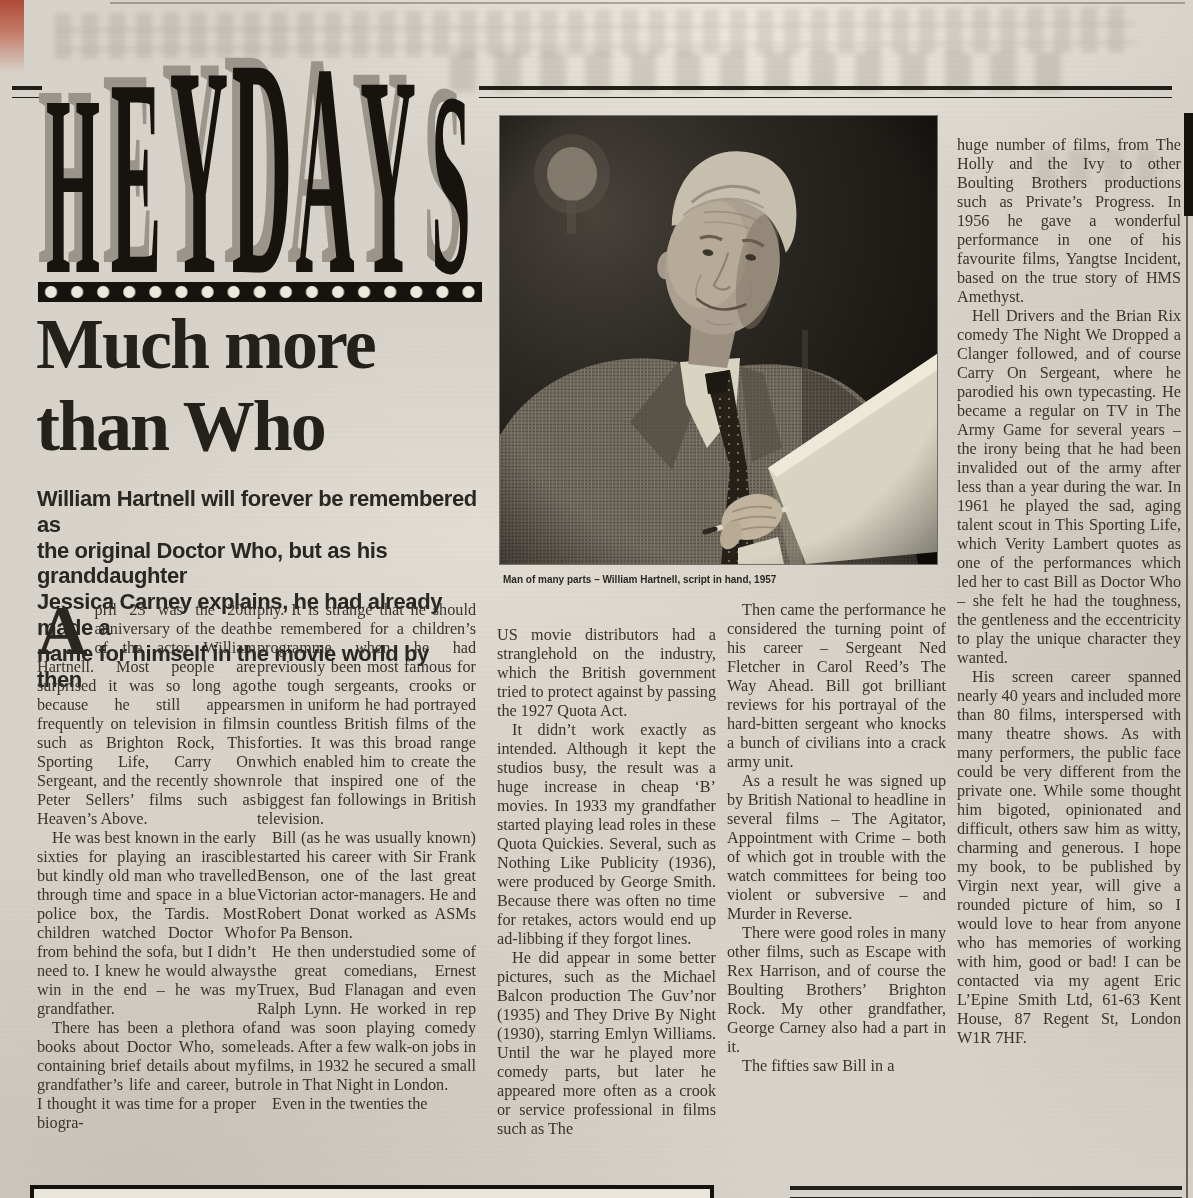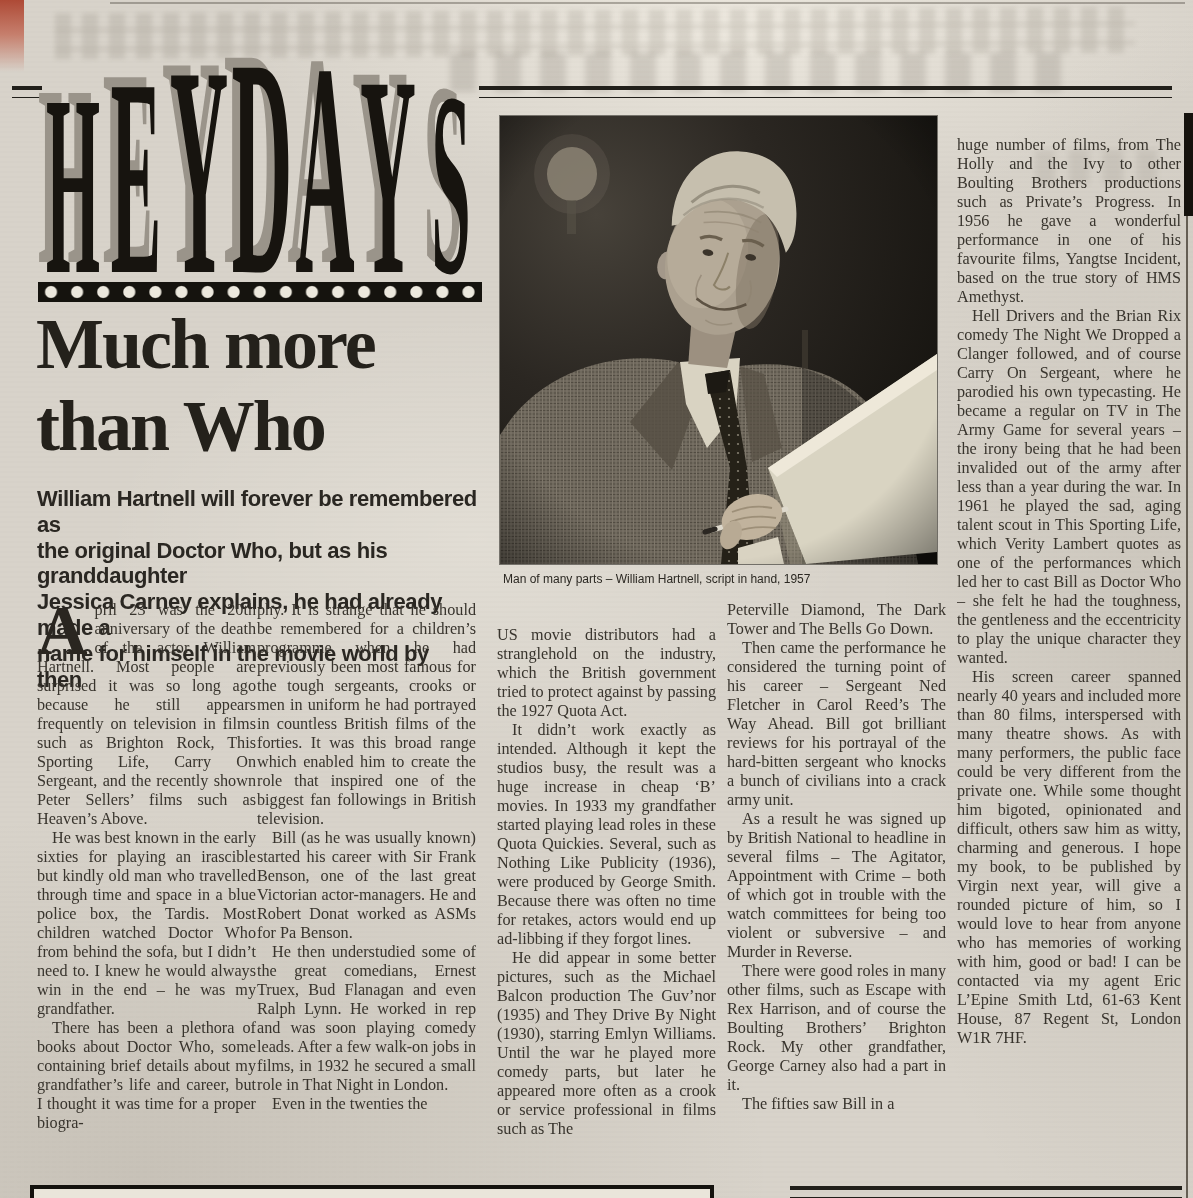--- a/index.html
+++ b/index.html
@@ -48,21 +48,21 @@
   
   .headline{position:absolute;left:36px;top:303px;width:450px;
     font-weight:700;font-size:72px;line-height:82px;letter-spacing:-2px;color:#24211b;}
   .standfirst{position:absolute;left:37px;top:486px;width:440px;
     font-family:"Liberation Sans", sans-serif;font-weight:700;
     font-size:22px;line-height:25.8px;letter-spacing:-.4px;color:#2a2722;}
   
   .photo{position:absolute;left:500px;top:116px;width:437px;height:448px;background:#17140f;
     box-shadow:0 0 0 1px rgba(30,27,22,.55);}
   .caption{position:absolute;left:503px;top:570px;width:437px;
-    font-family:"Liberation Sans", sans-serif;font-weight:400;font-size:12px;line-height:19px;color:#2b2822;}
+    font-family:"Liberation Sans", sans-serif;font-weight:700;font-size:10px;line-height:19px;color:#2b2822;}
   
   .col{position:absolute;width:219px;text-align:justify;overflow:hidden;
     font-size:16.2px;line-height:19px;color:#38342d;}
   .col p{margin:0;}
   .col p.indent{text-indent:15px;}
   .col-1{left:37px;top:601px;height:588px;}
   .col-2{left:257px;top:601px;height:588px;}
   .col-3{left:497px;top:601px;height:588px;margin-top:25px;}
   .col-4{left:727px;top:601px;height:588px;}
   .col-5{left:957px;top:136px;height:1068px;width:224px;}
@@ -200,21 +200,20 @@
       <p class="indent">Bill (as he was usually known) started his career with Sir Frank Benson, one of the last great Victorian actor-managers. He and Robert Donat worked as ASMs for Pa Benson.</p>
       <p class="indent">He then understudied some of the great comedians, Ernest Truex, Bud Flanagan and even Ralph Lynn. He worked in rep and was soon playing comedy leads. After a few walk-on jobs in films, in 1932 he secured a small role in That Night in London.</p>
       <p class="indent">Even in the twenties the</p>
     </div>
   <div class="col col-3">
       <p class="">US movie distributors had a stranglehold on the industry, which the British government tried to protect against by passing the 1927 Quota Act.</p>
       <p class="indent">It didn’t work exactly as intended. Although it kept the studios busy, the result was a huge increase in cheap ‘B’ movies. In 1933 my grandfather started playing lead roles in these Quota Quickies. Several, such as Nothing Like Publicity (1936), were produced by George Smith. Because there was often no time for retakes, actors would end up ad-libbing if they forgot lines.</p>
       <p class="indent">He did appear in some better pictures, such as the Michael Balcon production The Guv’nor (1935) and They Drive By Night (1930), starring Emlyn Williams. Until the war he played more comedy parts, but later he appeared more often as a crook or service professional in films such as The</p>
     </div>
   <div class="col col-4">
-      <p class="">Peterville Diamond, The Dark Tower and The Bells Go Down.</p>
       <p class="indent">Then came the performance he considered the turning point of his career – Sergeant Ned Fletcher in Carol Reed’s The Way Ahead. Bill got brilliant reviews for his portrayal of the hard-bitten sergeant who knocks a bunch of civilians into a crack army unit.</p>
       <p class="indent">As a result he was signed up by British National to headline in several films – The Agitator, Appointment with Crime – both of which got in trouble with the watch committees for being too violent or subversive – and Murder in Reverse.</p>
       <p class="indent">There were good roles in many other films, such as Escape with Rex Harrison, and of course the Boulting Brothers’ Brighton Rock. My other grandfather, George Carney also had a part in it.</p>
       <p class="indent">The fifties saw Bill in a</p>
     </div>
   <div class="col col-5">
       <p class="">huge number of films, from The Holly and the Ivy to other Boulting Brothers productions such as Private’s Progress. In 1956 he gave a wonderful performance in one of his favourite films, Yangtse Incident, based on the true story of HMS Amethyst.</p>
       <p class="indent">Hell Drivers and the Brian Rix comedy The Night We Dropped a Clanger followed, and of course Carry On Sergeant, where he parodied his own typecasting. He became a regular on TV in The Army Game for several years – the irony being that he had been invalided out of the army after less than a year during the war. In 1961 he played the sad, aging talent scout in This Sporting Life, which Verity Lambert quotes as one of the performances which led her to cast Bill as Doctor Who – she felt he had the toughness, the gentleness and the eccentricity to play the unique character they wanted.</p>
       <p class="indent">His screen career spanned nearly 40 years and included more than 80 films, interspersed with many theatre shows. As with many performers, the public face could be very different from the private one. While some thought him bigoted, opinionated and difficult, others saw him as witty, charming and generous. I hope my book, to be published by Virgin next year, will give a rounded picture of him, so I would love to hear from anyone who has memories of working with him, good or bad! I can be contacted via my agent Eric L’Epine Smith Ltd, 61-63 Kent House, 87 Regent St, London W1R 7HF.</p>
     </div>

